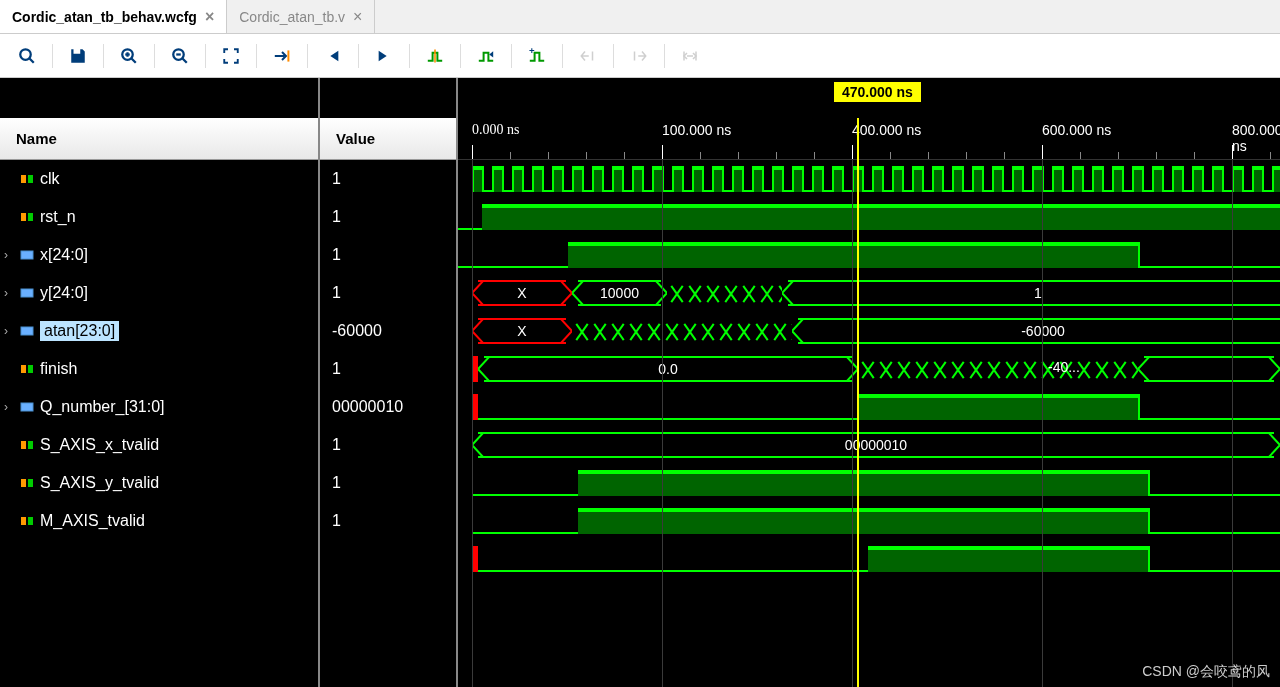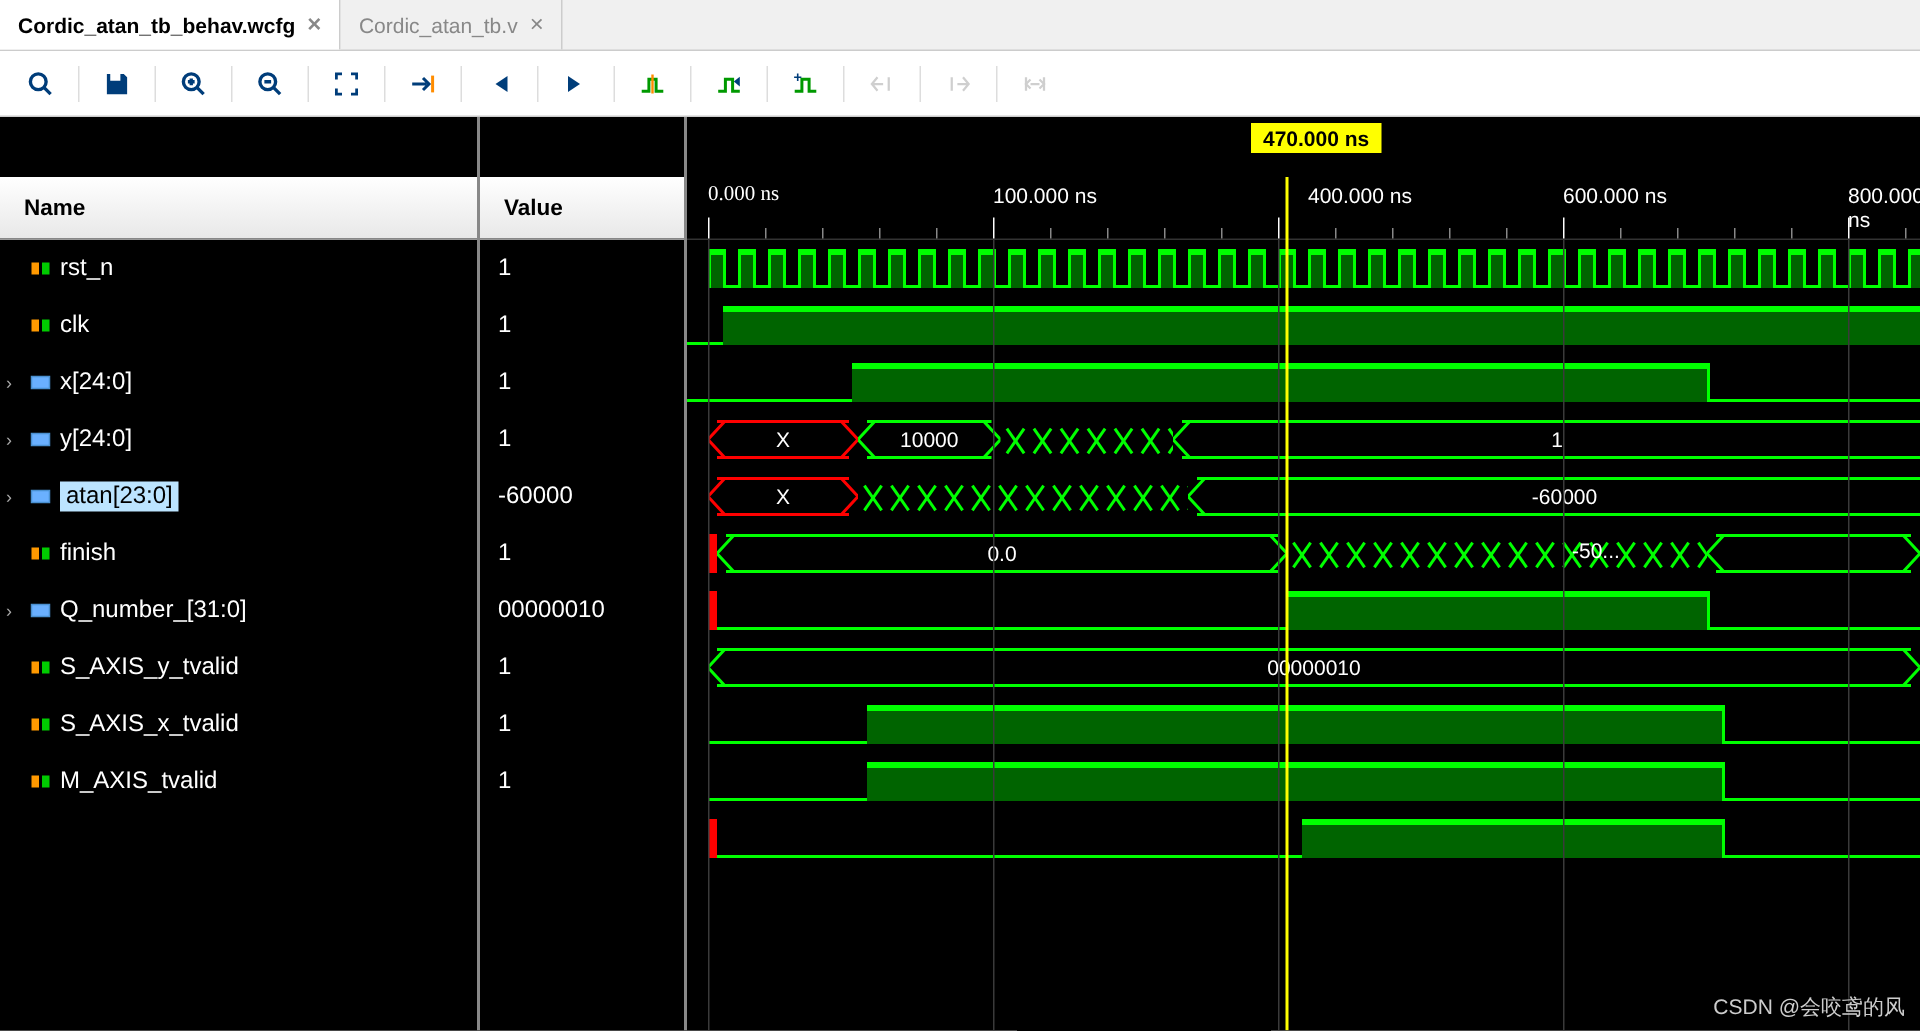--- a/index.html
+++ b/index.html
@@ -175,29 +175,29 @@
   <div class="name-col">
     <div class="top-gap"></div>
     <div class="col-header">Name</div>
     <div id="name-list">
         <div class="sig-row">
           <span class="expand"></span>
           <svg class="sig-icon" viewBox="0 0 14 14">
             <rect x="1" y="3" width="5" height="8" fill="#ff9900"></rect>
             <rect x="8" y="3" width="5" height="8" fill="#00cc00"></rect>
           </svg>
-          <span class="sig-name">rst_n</span>
+          <span class="sig-name">clk</span>
         </div>
         <div class="sig-row">
           <span class="expand"></span>
           <svg class="sig-icon" viewBox="0 0 14 14">
             <rect x="1" y="3" width="5" height="8" fill="#ff9900"></rect>
             <rect x="8" y="3" width="5" height="8" fill="#00cc00"></rect>
           </svg>
-          <span class="sig-name">clk</span>
+          <span class="sig-name">rst_n</span>
         </div>
         <div class="sig-row">
           <span class="expand">›</span>
           <svg class="sig-icon" viewBox="0 0 14 14">
             <rect x="1" y="3" width="12" height="8" fill="#6ab0ff" stroke="#4a90d0"></rect>
           </svg>
           <span class="sig-name">x[24:0]</span>
         </div>
         <div class="sig-row">
           <span class="expand">›</span>
@@ -227,29 +227,29 @@
             <rect x="1" y="3" width="12" height="8" fill="#6ab0ff" stroke="#4a90d0"></rect>
           </svg>
           <span class="sig-name">Q_number_[31:0]</span>
         </div>
         <div class="sig-row">
           <span class="expand"></span>
           <svg class="sig-icon" viewBox="0 0 14 14">
             <rect x="1" y="3" width="5" height="8" fill="#ff9900"></rect>
             <rect x="8" y="3" width="5" height="8" fill="#00cc00"></rect>
           </svg>
-          <span class="sig-name">S_AXIS_y_tvalid</span>
+          <span class="sig-name">S_AXIS_x_tvalid</span>
         </div>
         <div class="sig-row">
           <span class="expand"></span>
           <svg class="sig-icon" viewBox="0 0 14 14">
             <rect x="1" y="3" width="5" height="8" fill="#ff9900"></rect>
             <rect x="8" y="3" width="5" height="8" fill="#00cc00"></rect>
           </svg>
-          <span class="sig-name">S_AXIS_x_tvalid</span>
+          <span class="sig-name">S_AXIS_y_tvalid</span>
         </div>
         <div class="sig-row">
           <span class="expand"></span>
           <svg class="sig-icon" viewBox="0 0 14 14">
             <rect x="1" y="3" width="5" height="8" fill="#ff9900"></rect>
             <rect x="8" y="3" width="5" height="8" fill="#00cc00"></rect>
           </svg>
           <span class="sig-name">M_AXIS_tvalid</span>
         </div>
       </div>
@@ -282,21 +282,21 @@
         <div class="tick-minor" style="left: 52px;"></div>
         <div class="tick-minor" style="left: 90px;"></div>
         <div class="tick-minor" style="left: 128px;"></div>
         <div class="tick-minor" style="left: 166px;"></div>
         <div class="tick-label" style="left: 204px;">100.000 ns</div>
         <div class="tick-major" style="left: 204px;"></div>
         <div class="tick-minor" style="left: 242px;"></div>
         <div class="tick-minor" style="left: 280px;"></div>
         <div class="tick-minor" style="left: 318px;"></div>
         <div class="tick-minor" style="left: 356px;"></div>
-        <div class="tick-label" style="left: 394px; margin-left: 20px;">400.000 ns</div>
+        <div class="tick-label" style="left: 394px;">400.000 ns</div>
         <div class="tick-major" style="left: 394px;"></div>
         <div class="tick-minor" style="left: 432px;"></div>
         <div class="tick-minor" style="left: 470px;"></div>
         <div class="tick-minor" style="left: 508px;"></div>
         <div class="tick-minor" style="left: 546px;"></div>
         <div class="tick-label" style="left: 584px;">600.000 ns</div>
         <div class="tick-major" style="left: 584px;"></div>
         <div class="tick-minor" style="left: 622px;"></div>
         <div class="tick-minor" style="left: 660px;"></div>
         <div class="tick-minor" style="left: 698px;"></div>
@@ -622,21 +622,21 @@
             <div class="hex-x" style="left: 126px;"></div>
             <div class="hex-x" style="left: 144px;"></div>
             <div class="hex-x" style="left: 162px;"></div>
             <div class="hex-x" style="left: 180px;"></div>
             <div class="hex-x" style="left: 198px;"></div>
             <div class="hex-x" style="left: 216px;"></div>
             <div class="hex-x" style="left: 234px;"></div>
             <div class="hex-x" style="left: 252px;"></div>
             <div class="hex-x" style="left: 270px;"></div>
           </div>
-          <div style="position: absolute; left: 590px; top: 9px; color: rgb(255, 255, 255); font-size: 14px;">-50...</div>
+          <div style="position: absolute; left: 590px; top: 9px; color: rgb(255, 255, 255); font-size: 14px;">-40...</div>
           <div class="bus-seg green" style="left: 686px; width: 130px;"></div>
           <div style="position: absolute; left: 680px; top: 6px; bottom: 6px; width: 12px;">
             <svg width="12" height="26" style="display:block">
               <path d="M12 0 L0 13 L12 26" fill="none" stroke="#00ff00" stroke-width="2"></path>
             </svg>
           </div>
           <div style="position: absolute; left: 810px; top: 6px; bottom: 6px; width: 12px;">
             <svg width="12" height="26" style="display:block">
               <path d="M0 0 L12 13 L0 26" fill="none" stroke="#00ff00" stroke-width="2"></path>
             </svg>

